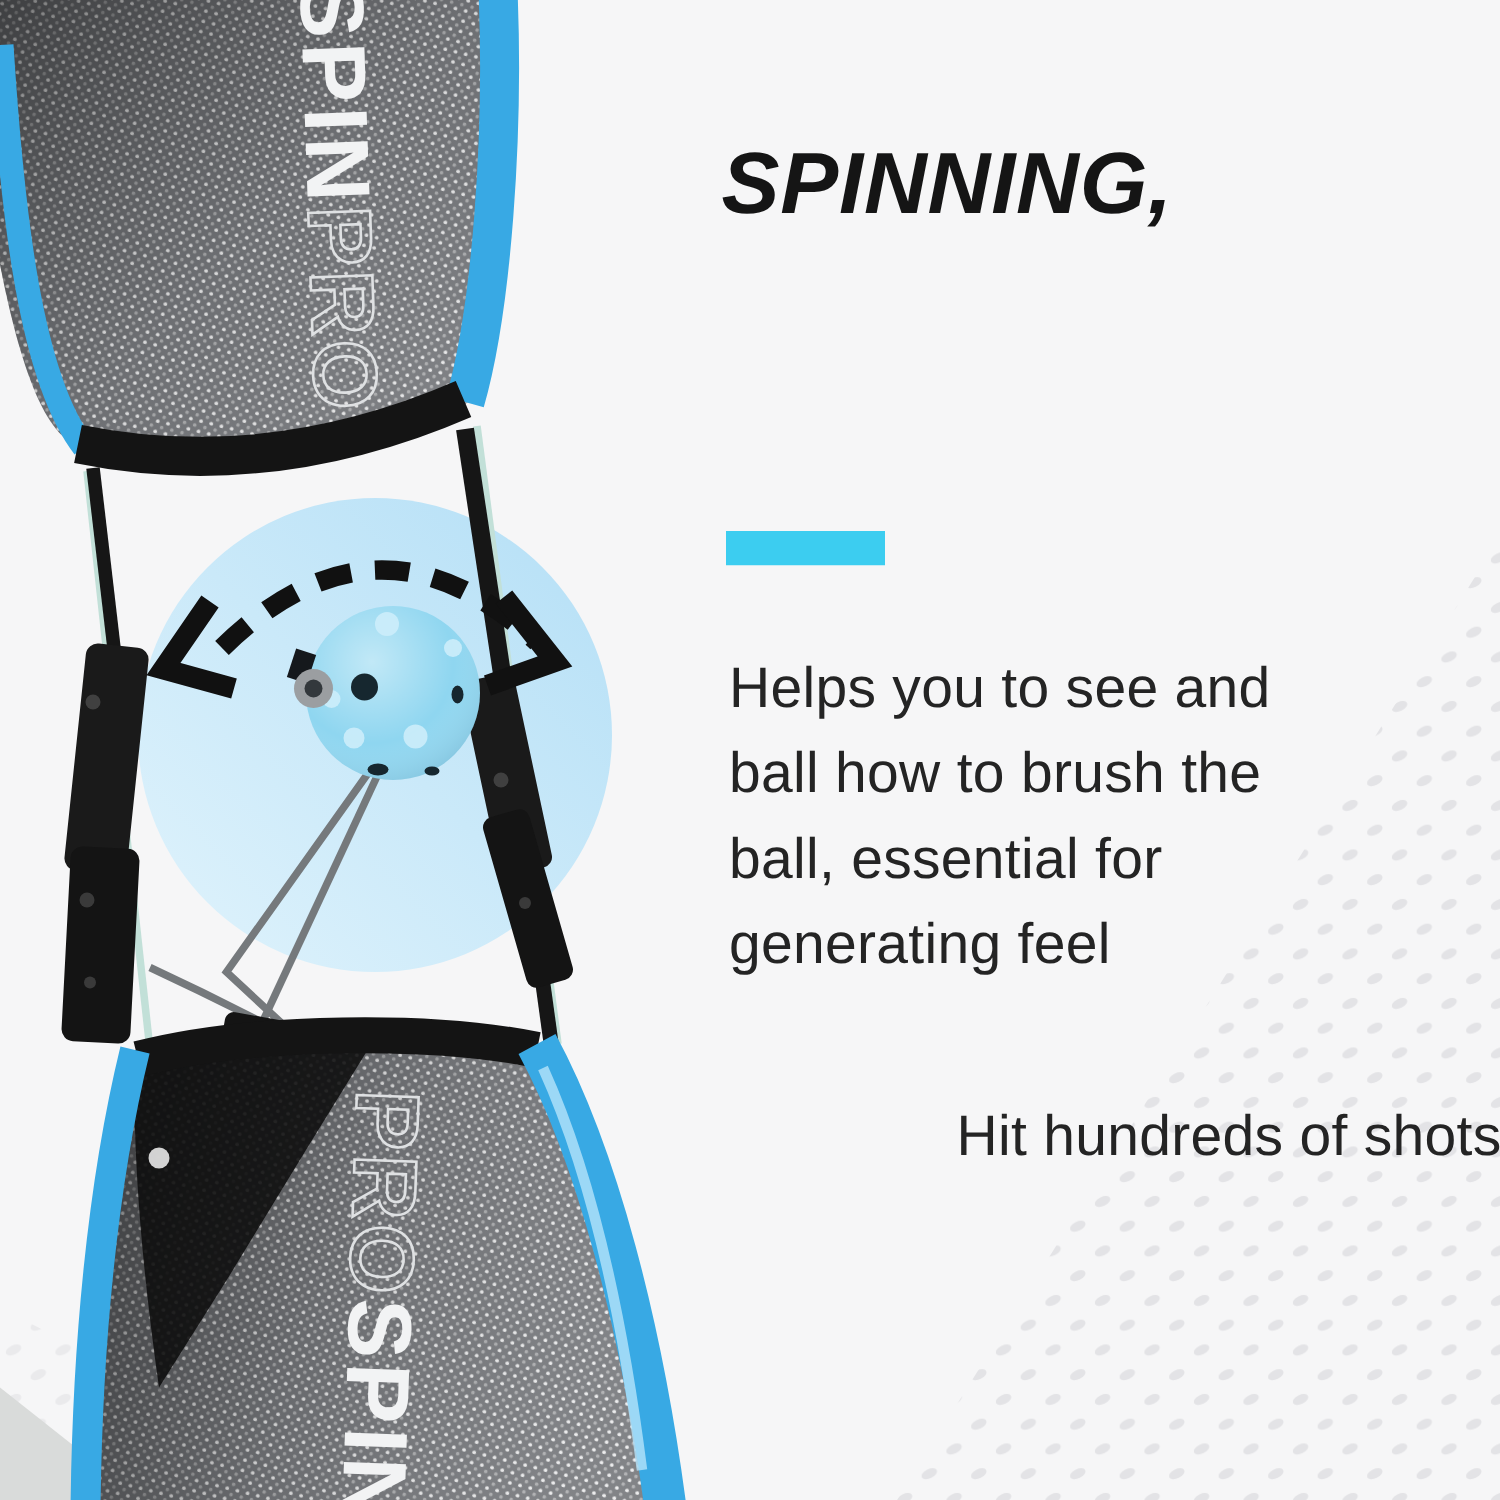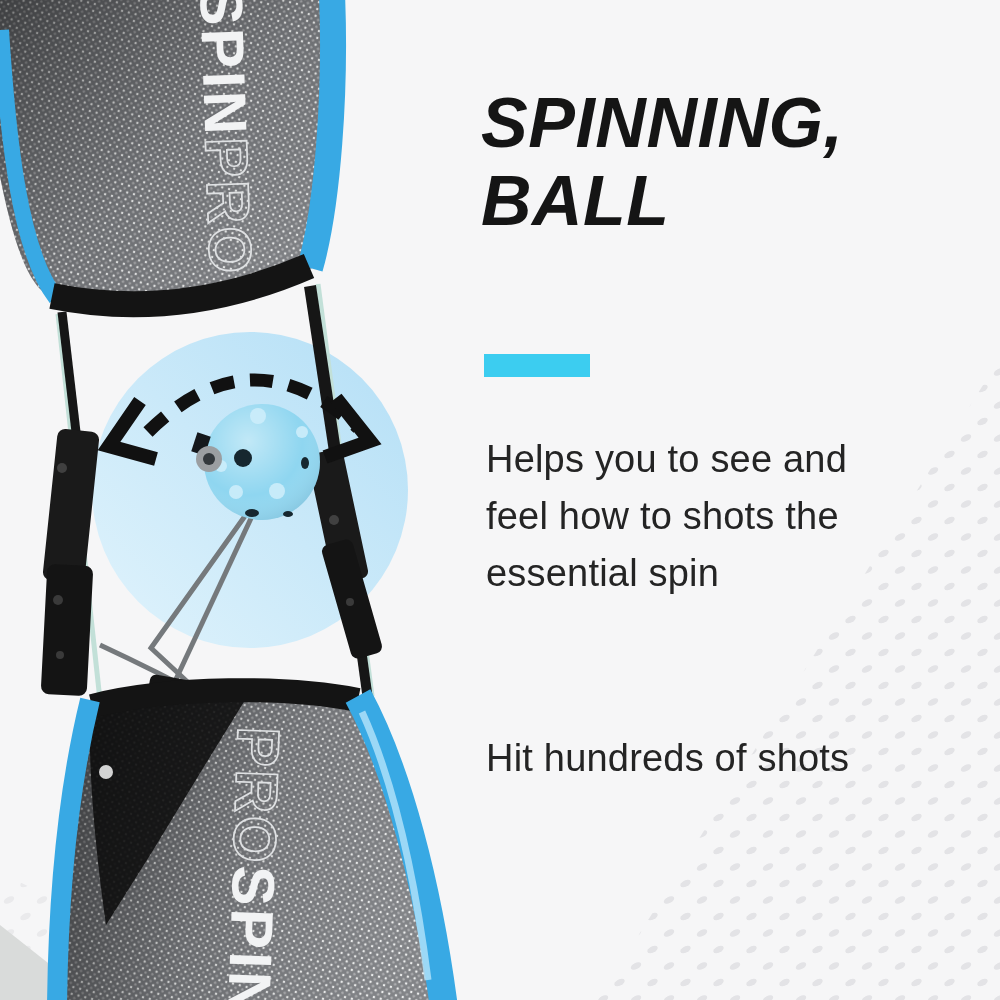--- a/index.html
+++ b/index.html
@@ -3,33 +3,33 @@
 <meta charset="utf-8">
 <style>
   html,body{margin:0;padding:0;background:#e9e9ea;}
   .canvas{
     position:relative;width:1000px;height:1000px;overflow:hidden;
     background:#f6f6f7;font-family:"Liberation Sans",sans-serif;
   }
   .layer{position:absolute;left:0;top:0;}
   .headline{
     position:absolute;left:481px;top:84px;width:505px;margin:0;
-    font-style:italic;font-weight:700;font-size:70px;line-height:78px;
+    font-style:italic;font-weight:700;font-size:58px;line-height:78px;
     letter-spacing:.5px;color:#151515;
   }
   .headline span{display:block;white-space:nowrap;}
   .accent-svg{position:absolute;left:484px;top:354px;}
   .para{
     position:absolute;left:482px;width:515px;margin:4px;
     font-weight:400;font-size:38px;line-height:57px;color:#242424;
     letter-spacing:.2px;
   }
   .para span{display:block;white-space:nowrap;}
   .para-1{top:427px;}
-  .para-2{top:726px;}
+  .para-2{top:726px;text-align:right;}
   .brand-text{font-family:"Liberation Sans",sans-serif;font-weight:700;}
 </style>
 </head>
 <body>
 
 <div class="canvas">
 
   <svg class="layer" width="1000" height="1000" viewBox="0 0 1000 1000">
     <defs>
       <pattern id="dots" width="33" height="33" patternUnits="userSpaceOnUse">
@@ -151,30 +151,30 @@
         <ellipse cx="288" cy="514" rx="5" ry="3"></ellipse>
       </g>
       <rect x="194" y="434" width="14" height="20" fill="#15181c" transform="rotate(18 201 444)"></rect>
       <circle cx="209" cy="459" r="13" fill="#9b9ea1"></circle>
       <circle cx="209" cy="459" r="6" fill="#33383c"></circle>
     </g>
   </svg>
 
   <h1 class="headline">
     <span>SPINNING,</span>
-    <span>BALL</span>
   </h1>
 
   <svg class="accent-svg" width="106" height="23">
     <rect x="0" y="0" width="106" height="23" fill="#3ccdf0"></rect>
   </svg>
 
   <p class="para para-1">
     <span>Helps you to see and</span>
-    <span>feel how to shots the</span>
-    <span>essential spin</span>
+    <span>ball how to brush the</span>
+    <span>ball, essential for</span>
+    <span>generating feel</span>
   </p>
 
   <p class="para para-2">
     <span>Hit hundreds of shots</span>
   </p>
 
 </div>
 
 </body></html>

